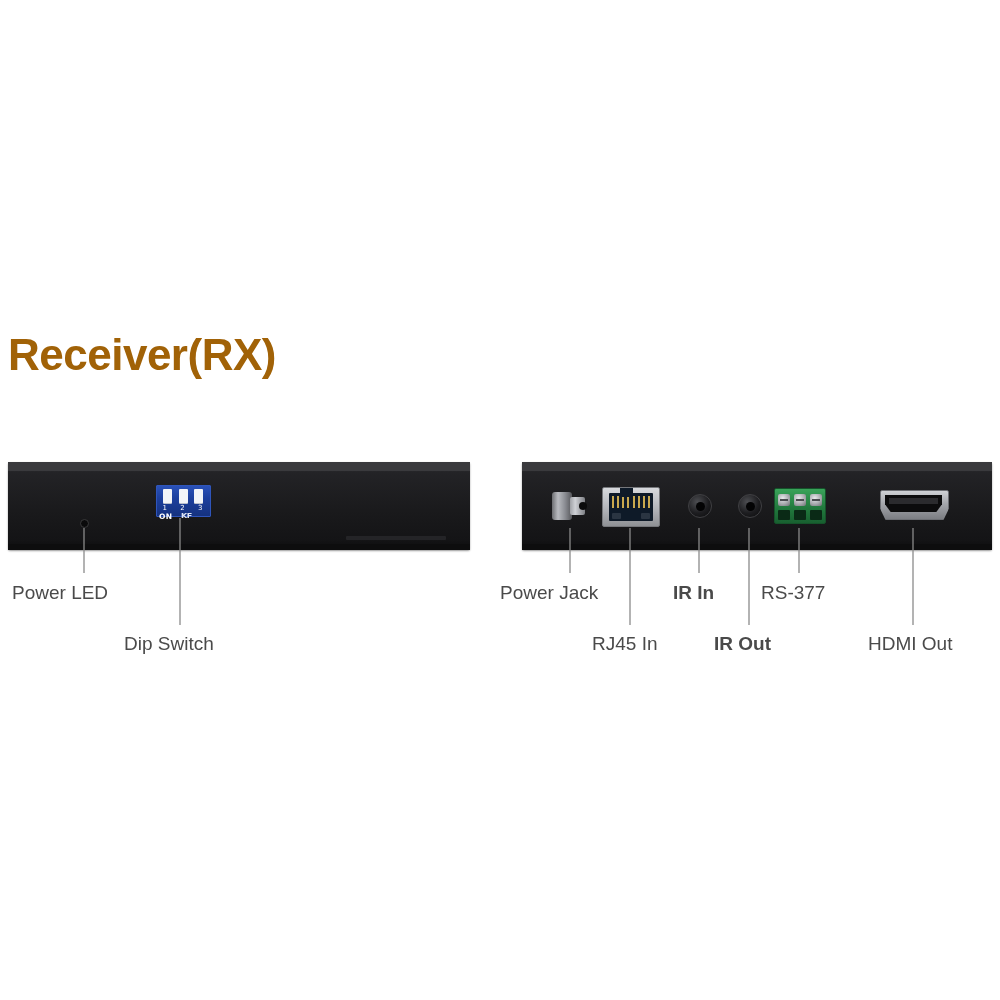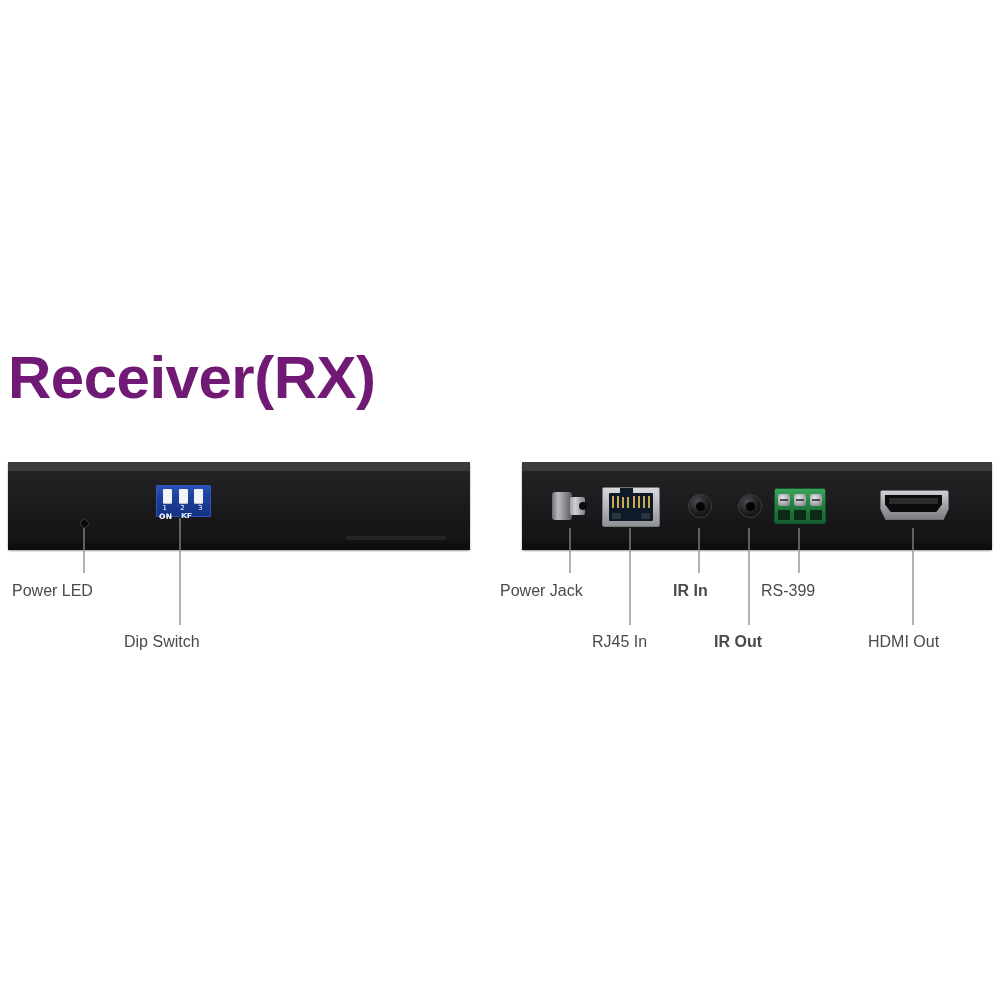--- a/index.html
+++ b/index.html
@@ -10,24 +10,24 @@
   body {
     width: 1000px;
     height: 1000px;
     position: relative;
     font-family: "Liberation Sans", sans-serif;
     overflow: hidden;
   }
   #page-title {
     position: absolute;
     left: 8px;
-    top: 343px;
-    font-size: 60px;
+    top: 330px;
+    font-size: 44px;
     font-weight: bold;
-    color: #701a75;
+    color: #a16207;
     letter-spacing: -0.5px;
   }
 
   
   .panel {
     position: absolute;
     background: #1a1a1c;
     border-radius: 2px;
   }
   .panel-top-bevel {
@@ -310,21 +310,21 @@
     clip-path: polygon(0 0, 100% 0, 100% 55%, 90% 100%, 10% 100%, 0 55%);
   }
   #hdmi-tongue {
     position: absolute;
     left: 9px; top: 8px;
     width: 49px; height: 6px;
     background: #2b2b2e;
   }
   .callout-label {
     position: absolute;
-    font-size: 16px;
+    font-size: 19px;
     color: #4a4a4a;
     white-space: nowrap;
   }
   svg.leader-svg {
     position: absolute;
     left: 0; top: 0;
     width: 1000px; height: 1000px;
     pointer-events: none;
   }
 </style>
@@ -414,14 +414,14 @@
   <line x1="799" y1="528" x2="799" y2="573" stroke="#8a8a8a" stroke-width="1.3"></line>
   <line x1="913" y1="528" x2="913" y2="625" stroke="#8a8a8a" stroke-width="1.3"></line>
 </svg>
 
 <div class="callout-label" style="left:12px;  top:582px;">Power LED</div>
 <div class="callout-label" style="left:124px; top:633px;">Dip Switch</div>
 <div class="callout-label" style="left:500px; top:582px;">Power Jack</div>
 <div class="callout-label" style="left:592px; top:633px;">RJ45 In</div>
 <div class="callout-label" style="left:673px; top:582px;font-weight:bold;">IR In</div>
 <div class="callout-label" style="left:714px; top:633px;font-weight:bold;">IR Out</div>
-<div class="callout-label" style="left:761px; top:582px;">RS-399</div>
+<div class="callout-label" style="left:761px; top:582px;">RS-377</div>
 <div class="callout-label" style="left:868px; top:633px;text-align:right;">HDMI Out</div>
 
 </body></html>

